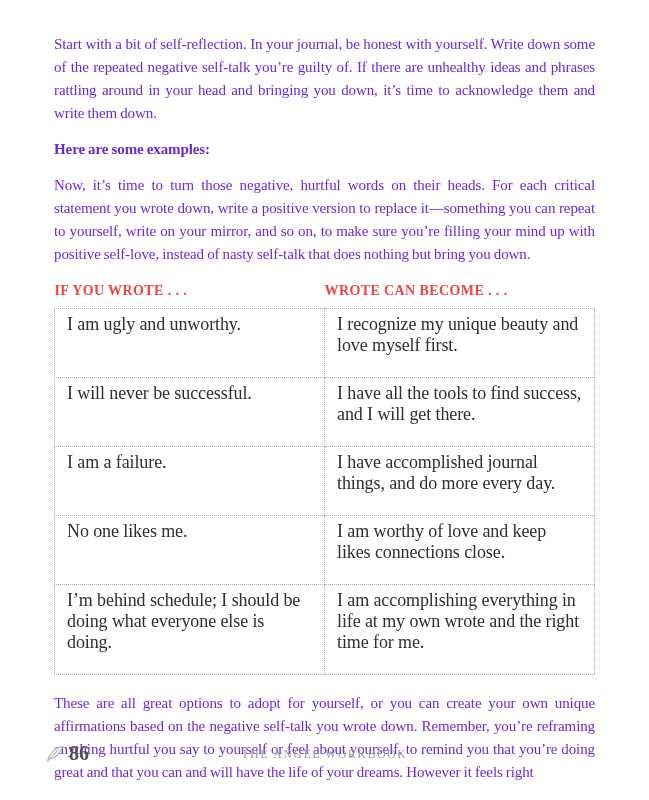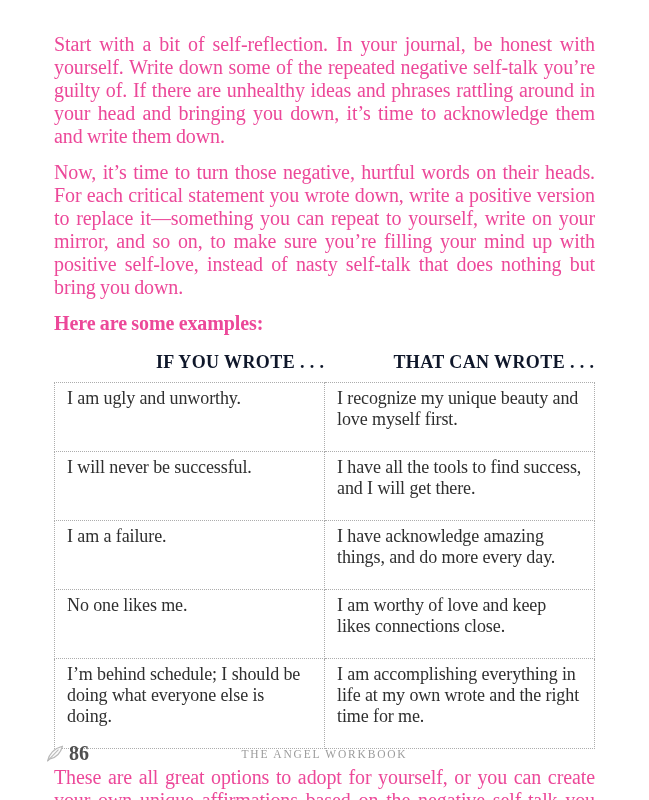--- a/index.html
+++ b/index.html
@@ -16,47 +16,47 @@
     color: #2f2f2f;
   }
   .content {
     position: absolute;
     left: 54px;
     right: 54px;
     top: 33px;
   }
   p.body-para {
     margin: 0 0 13px 0;
-    font-size: 20px;
+    font-size: 15px;
     line-height: 23px;
     text-align: justify;
     letter-spacing: -0.1px;
     word-spacing: -0.5px;
     hyphens: auto;
-    color: #ec4899;
+    color: #6d28d9;
   }
   .examples-heading {
     font-weight: bold;
     font-size: 15px;
     line-height: 23px;
     margin: 0 0 16px 0;
   }
   table.affirm-table {
     border-collapse: collapse;
     width: 100%;
     table-layout: fixed;
   }
   table.affirm-table th {
     border: none;
     font-weight: bold;
-    font-size: 18px;
+    font-size: 14px;
     letter-spacing: 0.4px;
-    text-align: right;
+    text-align: left;
     padding: 4px 0 9px 0;
-    color: #0f172a;
+    color: #ef4444;
   }
   table.affirm-table td {
     border: 1px dotted #adadad;
     vertical-align: top;
     font-size: 18px;
     line-height: 21px;
     padding: 5px 12px 21px 12px;
     letter-spacing: -0.1px;
     hyphens: auto;
     color: #2f2f2f;
@@ -100,43 +100,43 @@
     color: #9b9b9b;
   }
 </style>
 </head>
 <body>
 
 <div class="content">
 
   <p class="body-para">Start with a bit of self-reflection. In your journal, be honest with yourself. Write down some of the repeated negative self-talk you’re guilty of. If there are unhealthy ideas and phrases rattling around in your head and bringing you down, it’s time to acknowledge them and write them down.</p>
 
+  <p class="body-para examples-heading">Here are some examples:</p>
+
   <p class="body-para">Now, it’s time to turn those negative, hurtful words on their heads. For each critical statement you wrote down, write a positive version to replace it—something you can repeat to yourself, write on your mirror, and so on, to make sure you’re filling your mind up with positive self-love, instead of nasty self-talk that does nothing but bring you down.</p>
-
-  <p class="body-para examples-heading">Here are some examples:</p>
 
   <table class="affirm-table">
     <thead>
       <tr>
         <th>IF YOU WROTE . . .</th>
-        <th>THAT CAN WROTE . . .</th>
+        <th>WROTE CAN BECOME . . .</th>
       </tr>
     </thead>
     <tbody>
       <tr>
         <td>I am ugly and unworthy.</td>
         <td>I recognize my unique beauty and love myself first.</td>
       </tr>
       <tr>
         <td>I will never be successful.</td>
         <td>I have all the tools to find success, and I will get there.</td>
       </tr>
       <tr>
         <td>I am a failure.</td>
-        <td>I have acknowledge amazing things, and do more every day.</td>
+        <td>I have accomplished journal things, and do more every day.</td>
       </tr>
       <tr>
         <td>No one likes me.</td>
         <td>I am worthy of love and keep likes connections close.</td>
       </tr>
       <tr>
         <td>I’m behind schedule; I should be doing what everyone else is doing.</td>
         <td>I am accomplishing everything in life at my own wrote and the right time for me.</td>
       </tr>
     </tbody>

